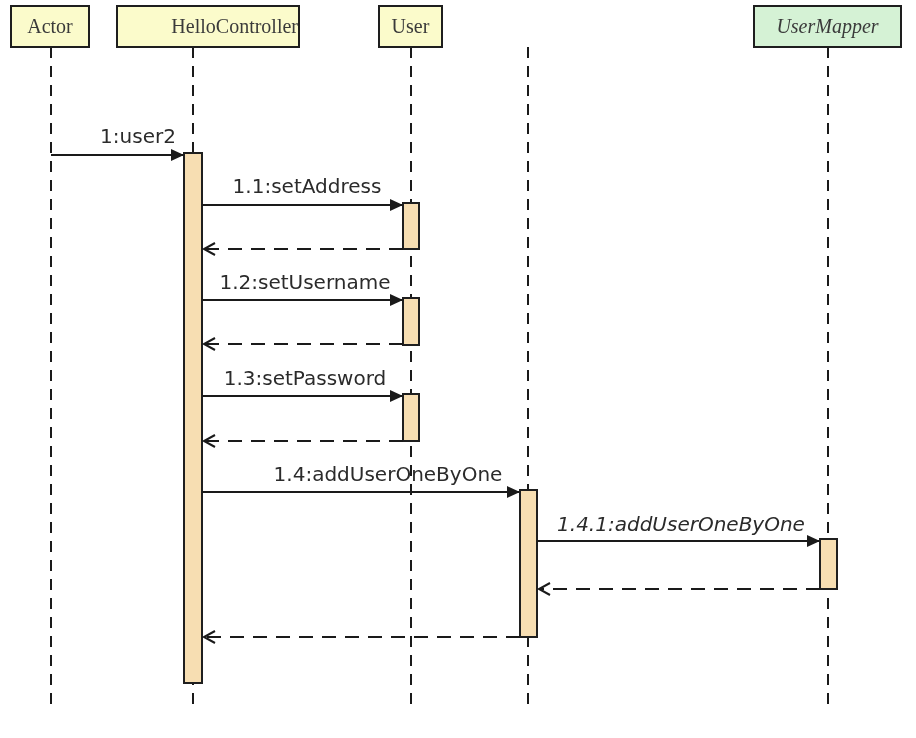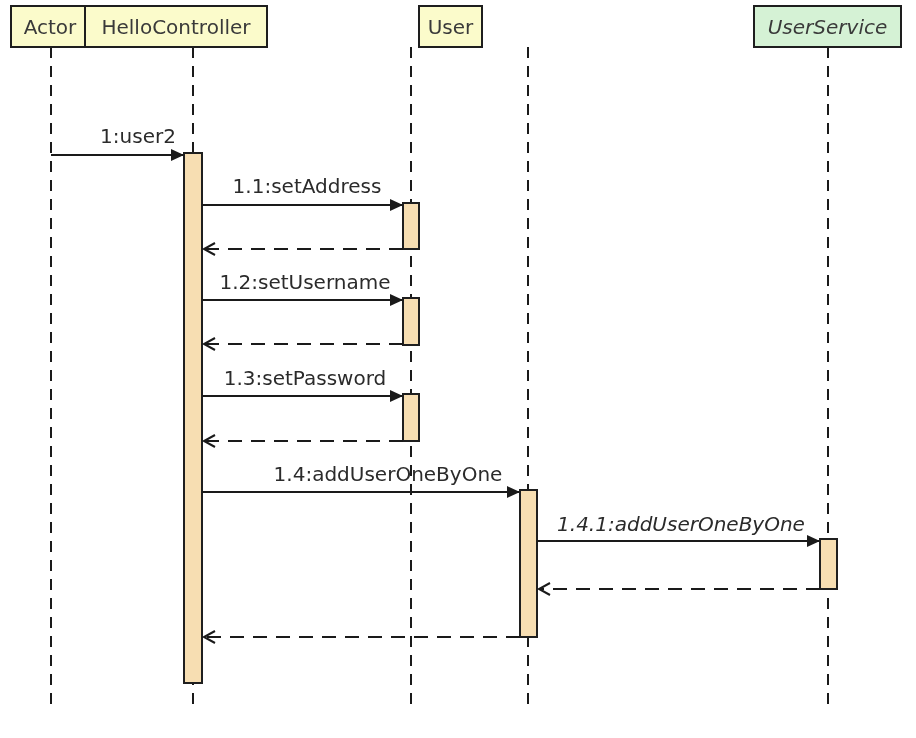--- a/index.html
+++ b/index.html
@@ -18,20 +18,21 @@
     height: 39px;
     background: #fbfbcb;
     border: 2px solid #1e1e1e;
     display: flex;
     align-items: center;
     justify-content: center;
     font-size: 20px;
     color: #3a3a3a;
     white-space: nowrap;
     box-sizing: content-box;
+    font-family: Liberation Serif, serif;
   }
   .pbox.interface {
     background: #d5f2d5;
     font-style: italic;
   }
   .msg-label {
     font-size: 20px;
     fill: #2b2b2b;
     font-family: "DejaVu Sans", "Liberation Sans", sans-serif;
   }
@@ -82,23 +83,23 @@
     <text class="msg-label" x="307" y="193" text-anchor="middle">1.1:setAddress</text>
     <text class="msg-label" x="305" y="289" text-anchor="middle">1.2:setUsername</text>
     <text class="msg-label" x="305" y="385" text-anchor="middle">1.3:setPassword</text>
     <text class="msg-label" x="388" y="481" text-anchor="middle">1.4:addUserOneByOne</text>
     <text class="msg-label italic" x="681" y="531" text-anchor="middle">1.4.1:addUserOneByOne</text>
   </svg>
 
   <div class="pbox" style="left:10px;  width:76px;">
     <span>Actor</span>
   </div>
-  <div class="pbox" style="left:84px; width:180px;">
+  <div class="pbox" style="left:116px; width:180px;justify-content:flex-end;">
     <span>HelloController</span>
   </div>
-  <div class="pbox" style="left:378px; width:61px;margin-left:40px;">
+  <div class="pbox" style="left:378px; width:61px;">
     <span>User</span>
   </div>
   <div class="pbox interface" style="left:753px; width:145px;">
-    <span>UserService</span>
+    <span>UserMapper</span>
   </div>
 
 </div>
 
 </body></html>

